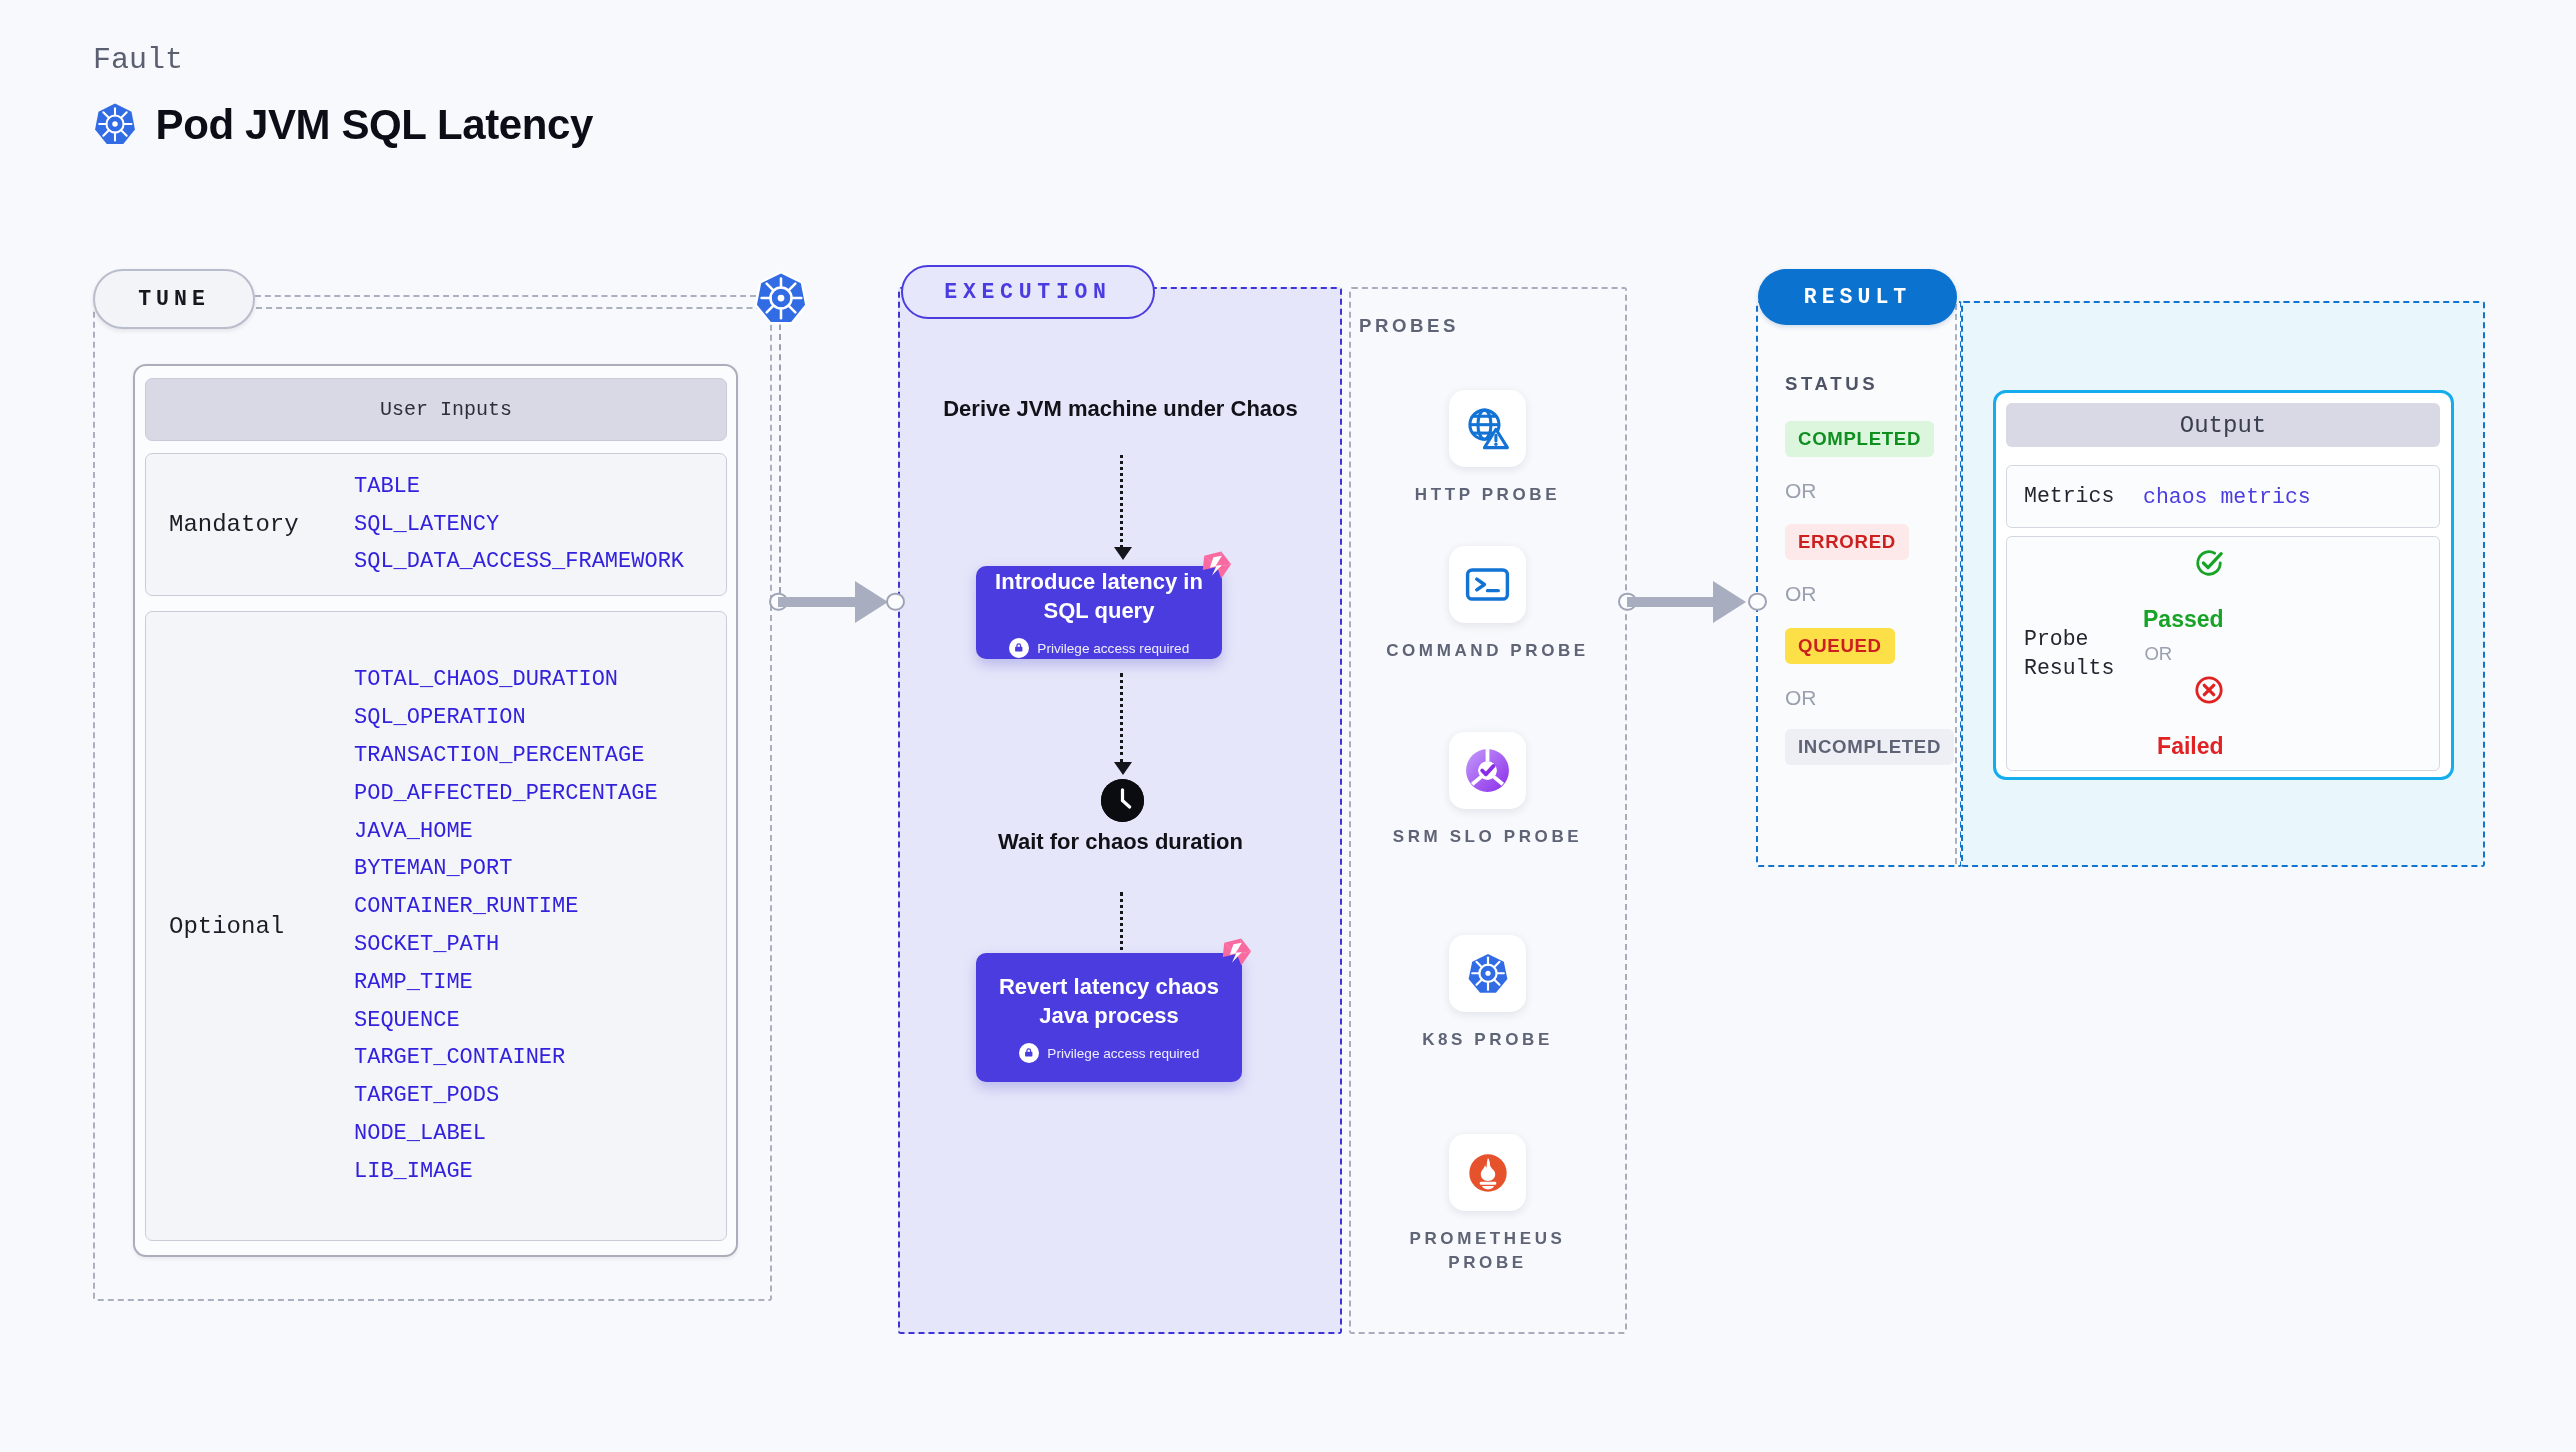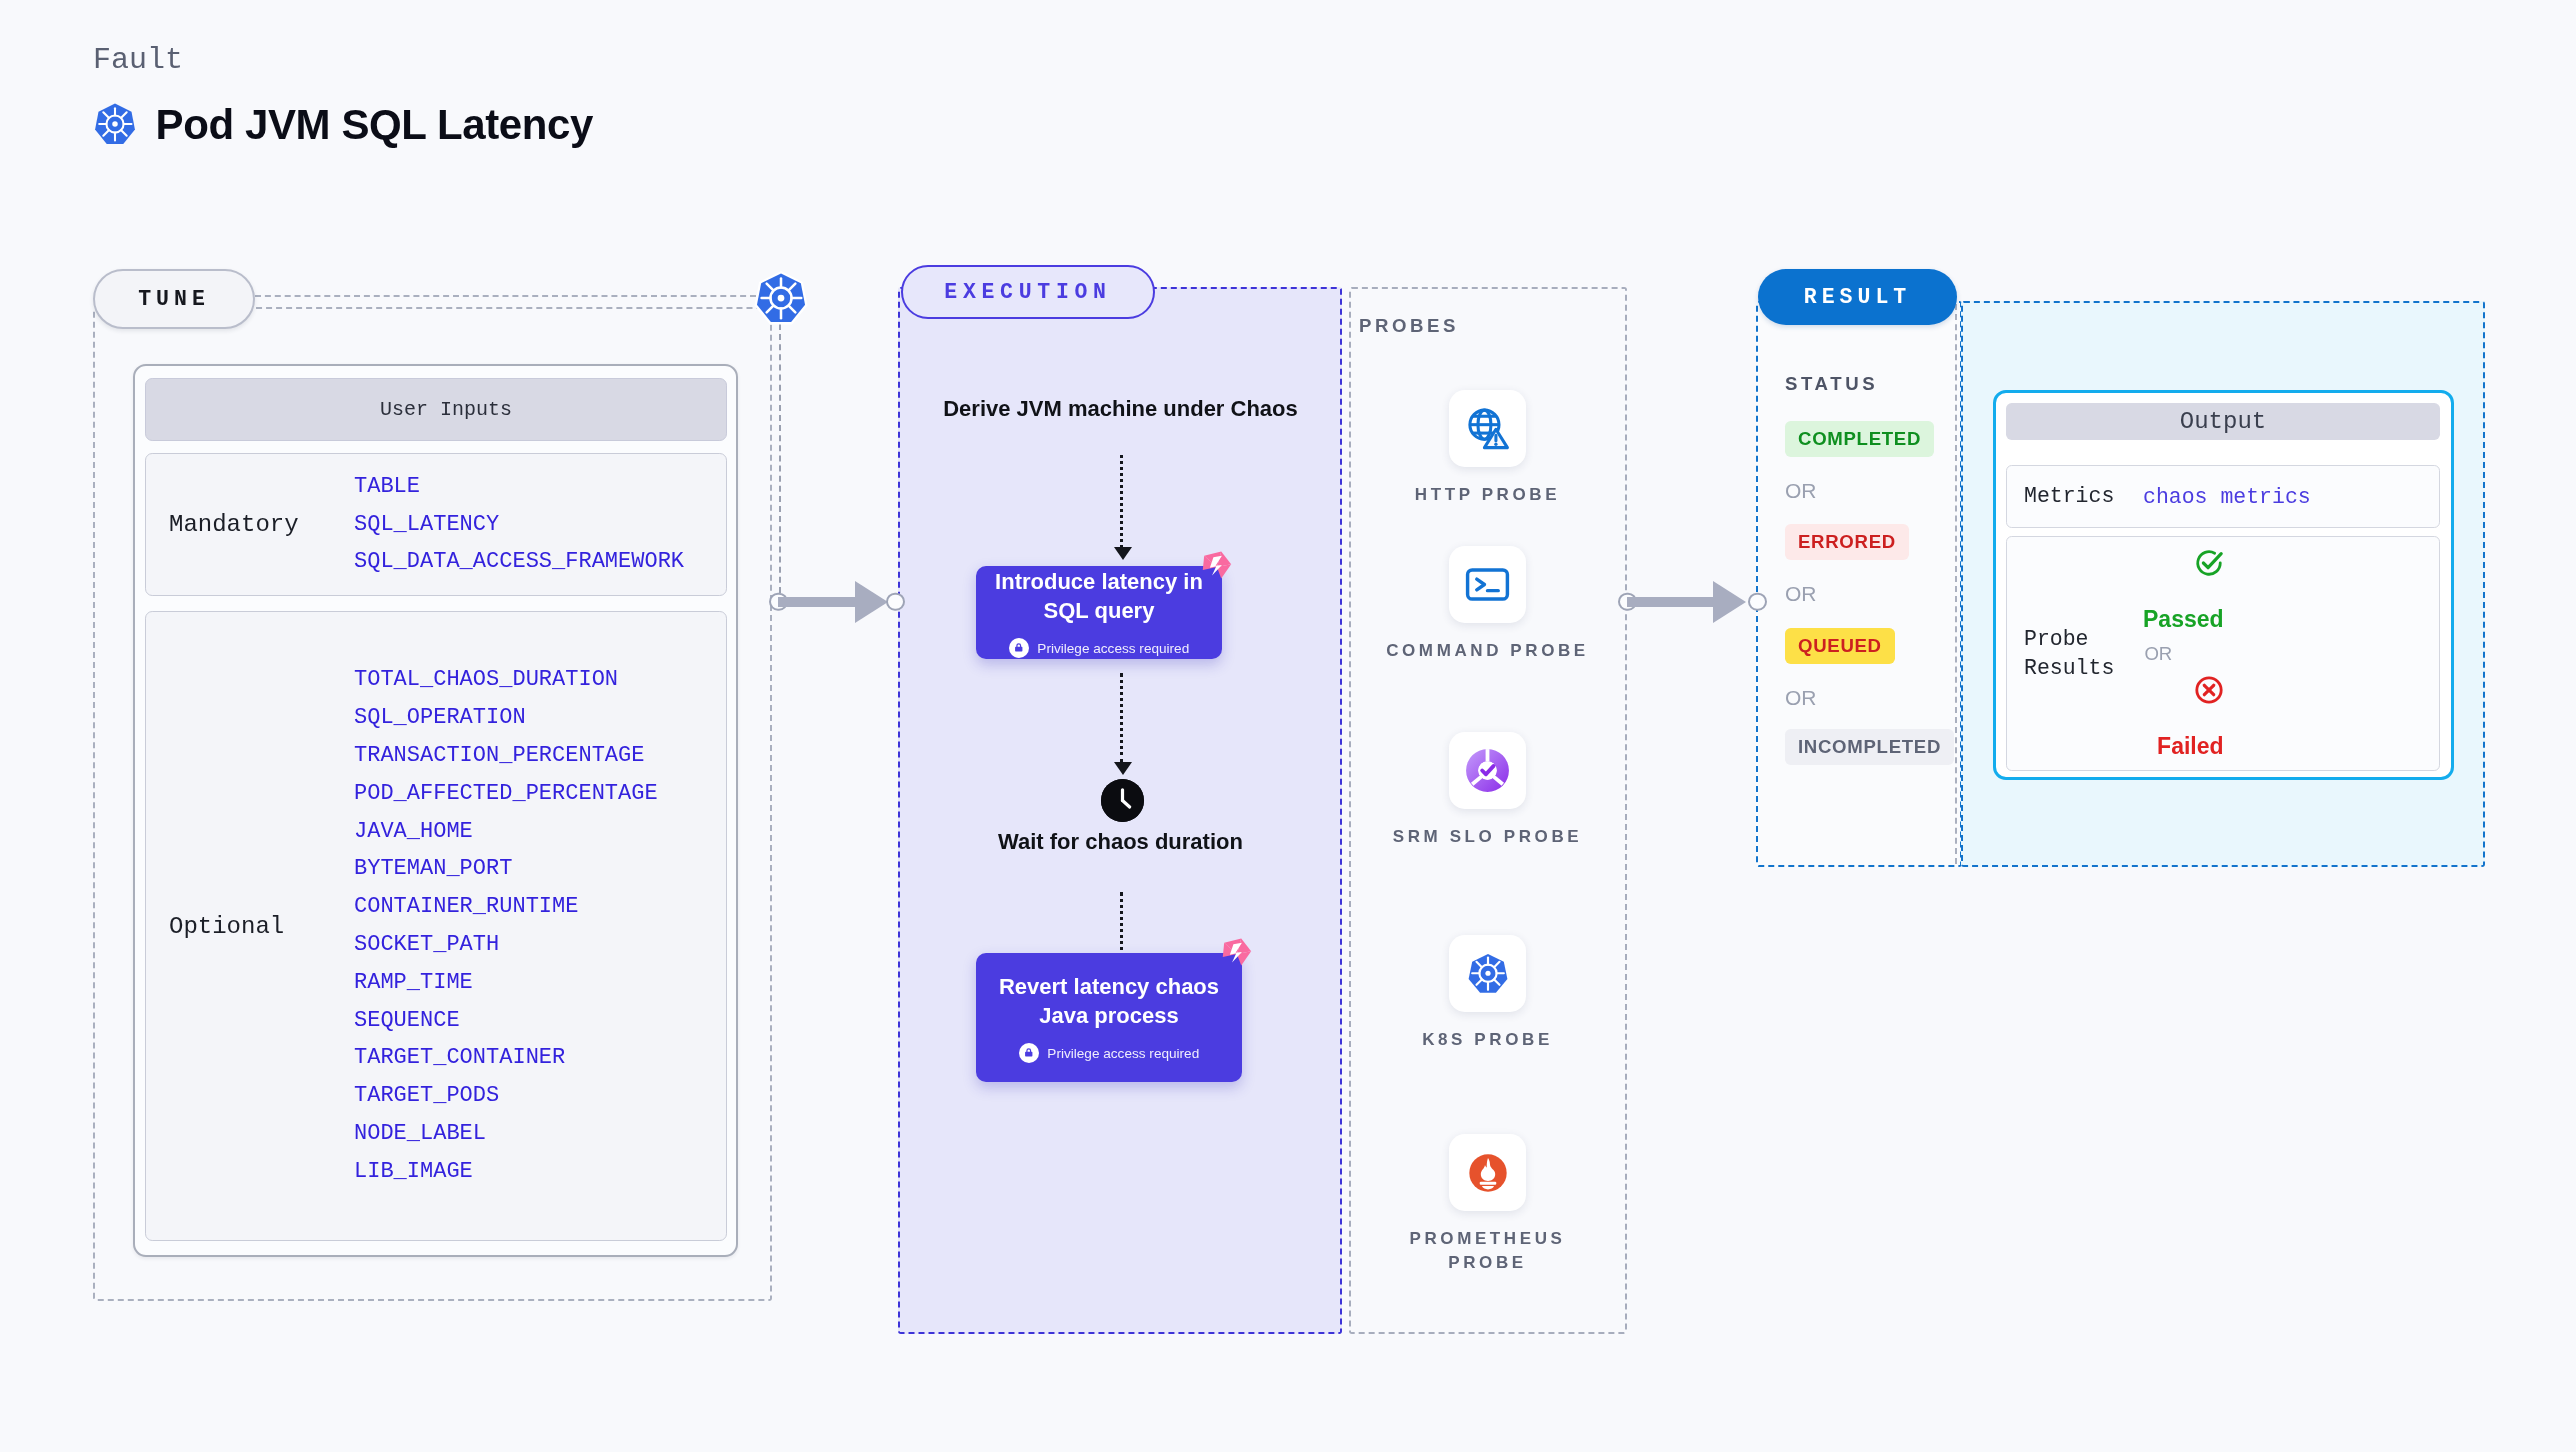--- a/index.html
+++ b/index.html
@@ -204,21 +204,21 @@
   #result-output-panel{
     left:1961px;top:301px;width:524px;height:566px;
     border:2.9px dashed #1274cc;border-radius:2.9px;background:#e9f7fd;
   }
   #output-card{
     position:absolute;left:1993px;top:390px;width:461px;height:390px;
     background:#fff;border:3.6px solid #13aced;border-radius:13px;
     box-sizing:border-box;
   }
   #output-header{
-    position:absolute;left:10px;top:10px;width:434px;height:37px;
+    position:absolute;left:10px;top:10px;width:434px;height:44px;
     background:#d8d9e4;border-radius:5.7px;display:flex;align-items:center;
     justify-content:center;font-family:"Liberation Mono", monospace;
     font-size:24px;color:#3a3f4e;box-sizing:border-box;
   }
   .out-row{
     position:absolute;left:10px;width:434px;background:#fbfcfe;
     border:0.7px solid #d4d7e0;border-radius:5.7px;box-sizing:border-box;
     display:flex;align-items:center;
   }
   #out-metrics{top:72px;height:63px;}

